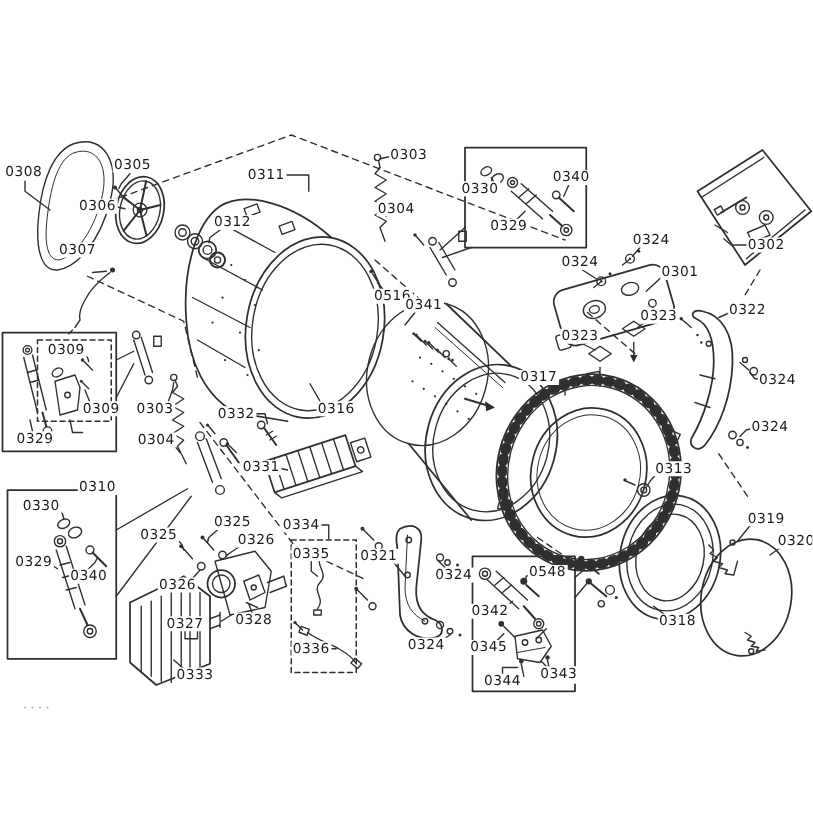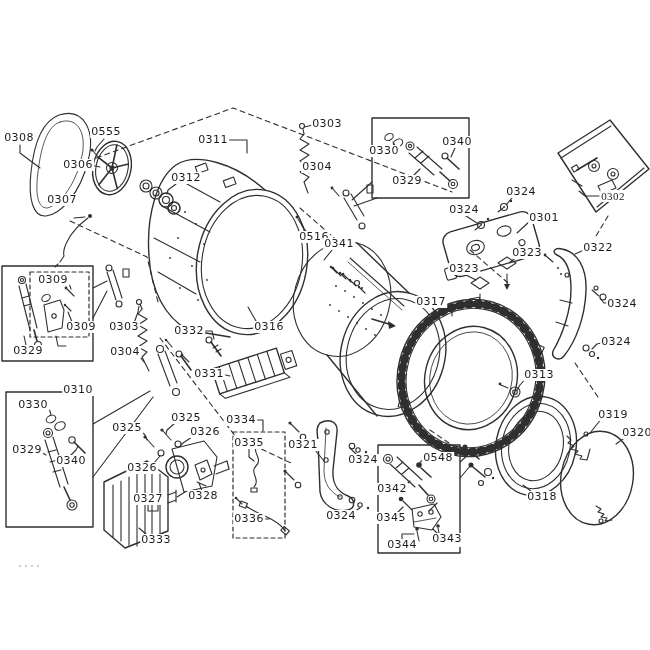--- a/index.html
+++ b/index.html
@@ -517,31 +517,31 @@
   <g>
     <circle cx="20" cy="566" r=".9" class="speck"></circle>
         <circle cx="26" cy="566" r=".9" class="speck"></circle>
     <circle cx="32" cy="566" r=".9" class="speck"></circle>
         <circle cx="38" cy="566" r=".9" class="speck"></circle>
   </g>
 </svg>
 
 <div id="labels">
       <div class="part-label" style="left: 19px; top: 138px;">0308</div>
-      <div class="part-label" style="left: 106px; top: 132px;">0555</div>
+      <div class="part-label" style="left: 106px; top: 132px;">0305</div>
       <div class="part-label" style="left: 78px; top: 165px;">0306</div>
       <div class="part-label" style="left: 62px; top: 200px;">0307</div>
       <div class="part-label" style="left: 213px; top: 140px;">0311</div>
       <div class="part-label" style="left: 186px; top: 178px;">0312</div>
       <div class="part-label" style="left: 327px; top: 124px;">0303</div>
       <div class="part-label" style="left: 317px; top: 167px;">0304</div>
       <div class="part-label" style="left: 384px; top: 151px;">0330</div>
       <div class="part-label" style="left: 407px; top: 181px;">0329</div>
       <div class="part-label" style="left: 457px; top: 142px;">0340</div>
-      <div class="part-label" style="left: 613px; top: 196px; font-family: Liberation Serif, serif;">0302</div>
+      <div class="part-label" style="left: 613px; top: 196px;">0302</div>
       <div class="part-label" style="left: 521px; top: 192px;">0324</div>
       <div class="part-label" style="left: 464px; top: 210px;">0324</div>
       <div class="part-label" style="left: 544px; top: 218px;">0301</div>
       <div class="part-label" style="left: 527px; top: 253px;">0323</div>
       <div class="part-label" style="left: 464px; top: 269px;">0323</div>
       <div class="part-label" style="left: 598px; top: 248px;">0322</div>
       <div class="part-label" style="left: 314px; top: 237px;">0516</div>
       <div class="part-label" style="left: 339px; top: 244px;">0341</div>
       <div class="part-label" style="left: 431px; top: 302px;">0317</div>
       <div class="part-label" style="left: 269px; top: 327px; text-align: center;">0316</div>

